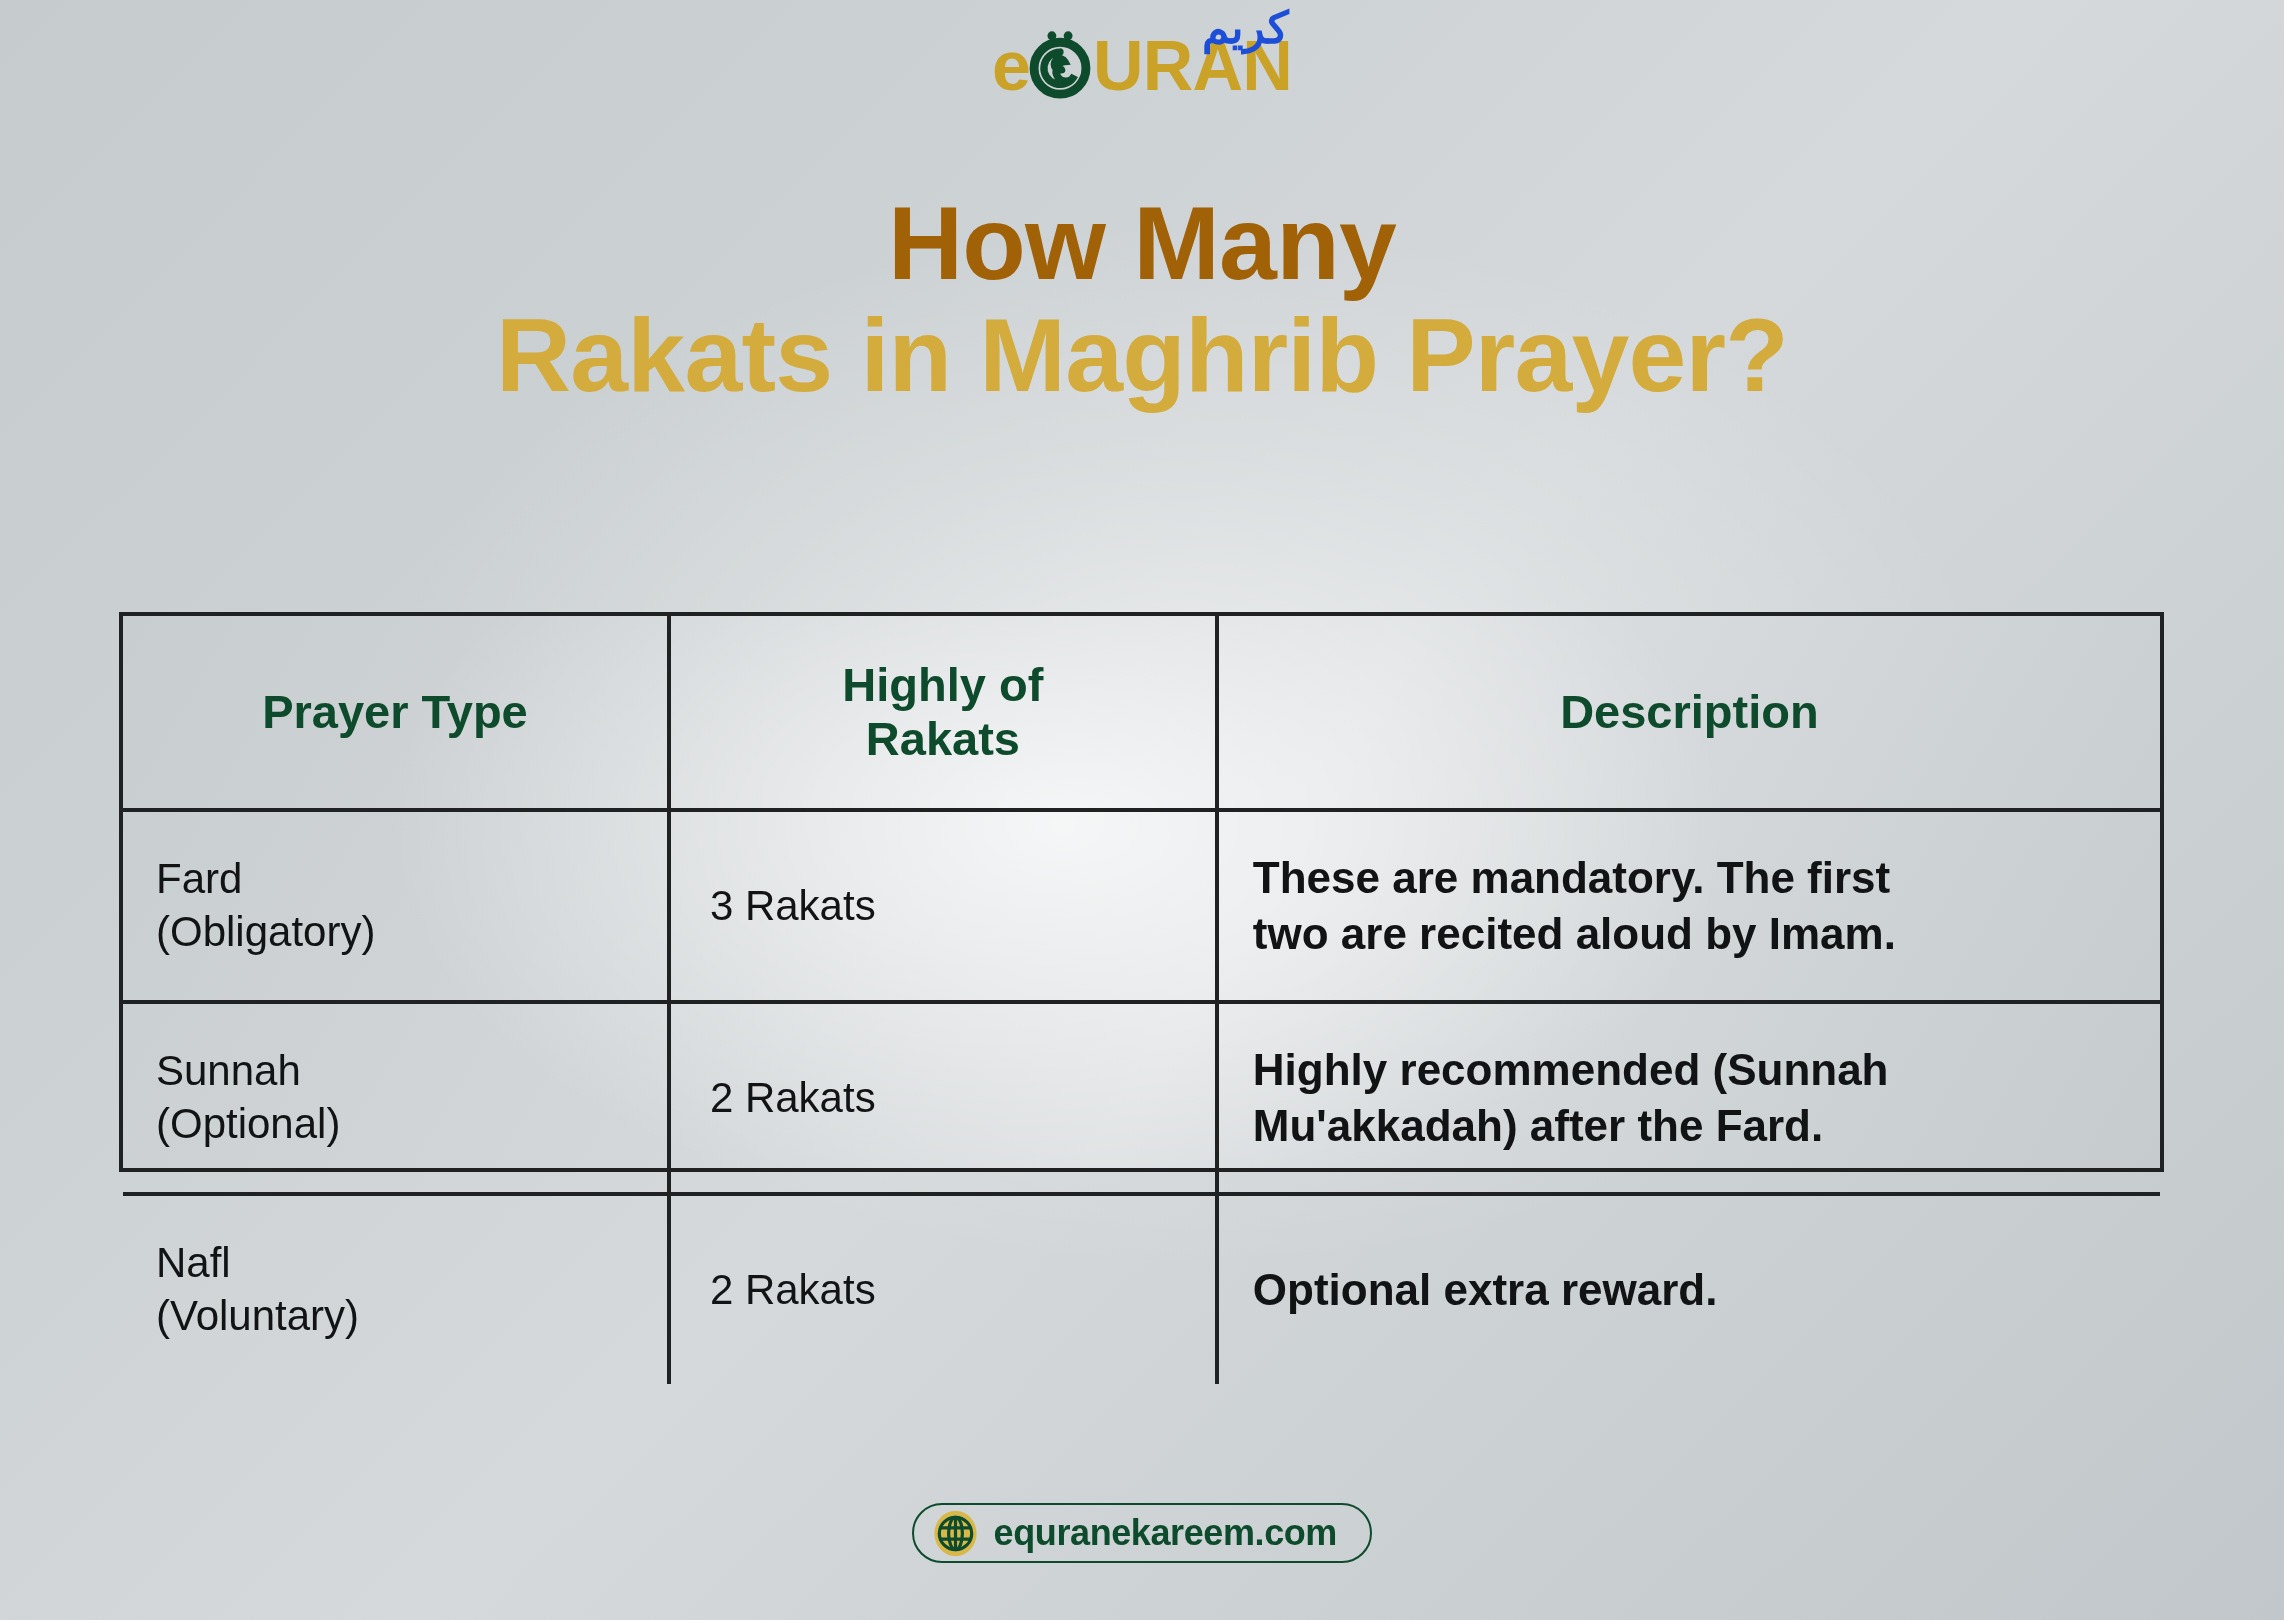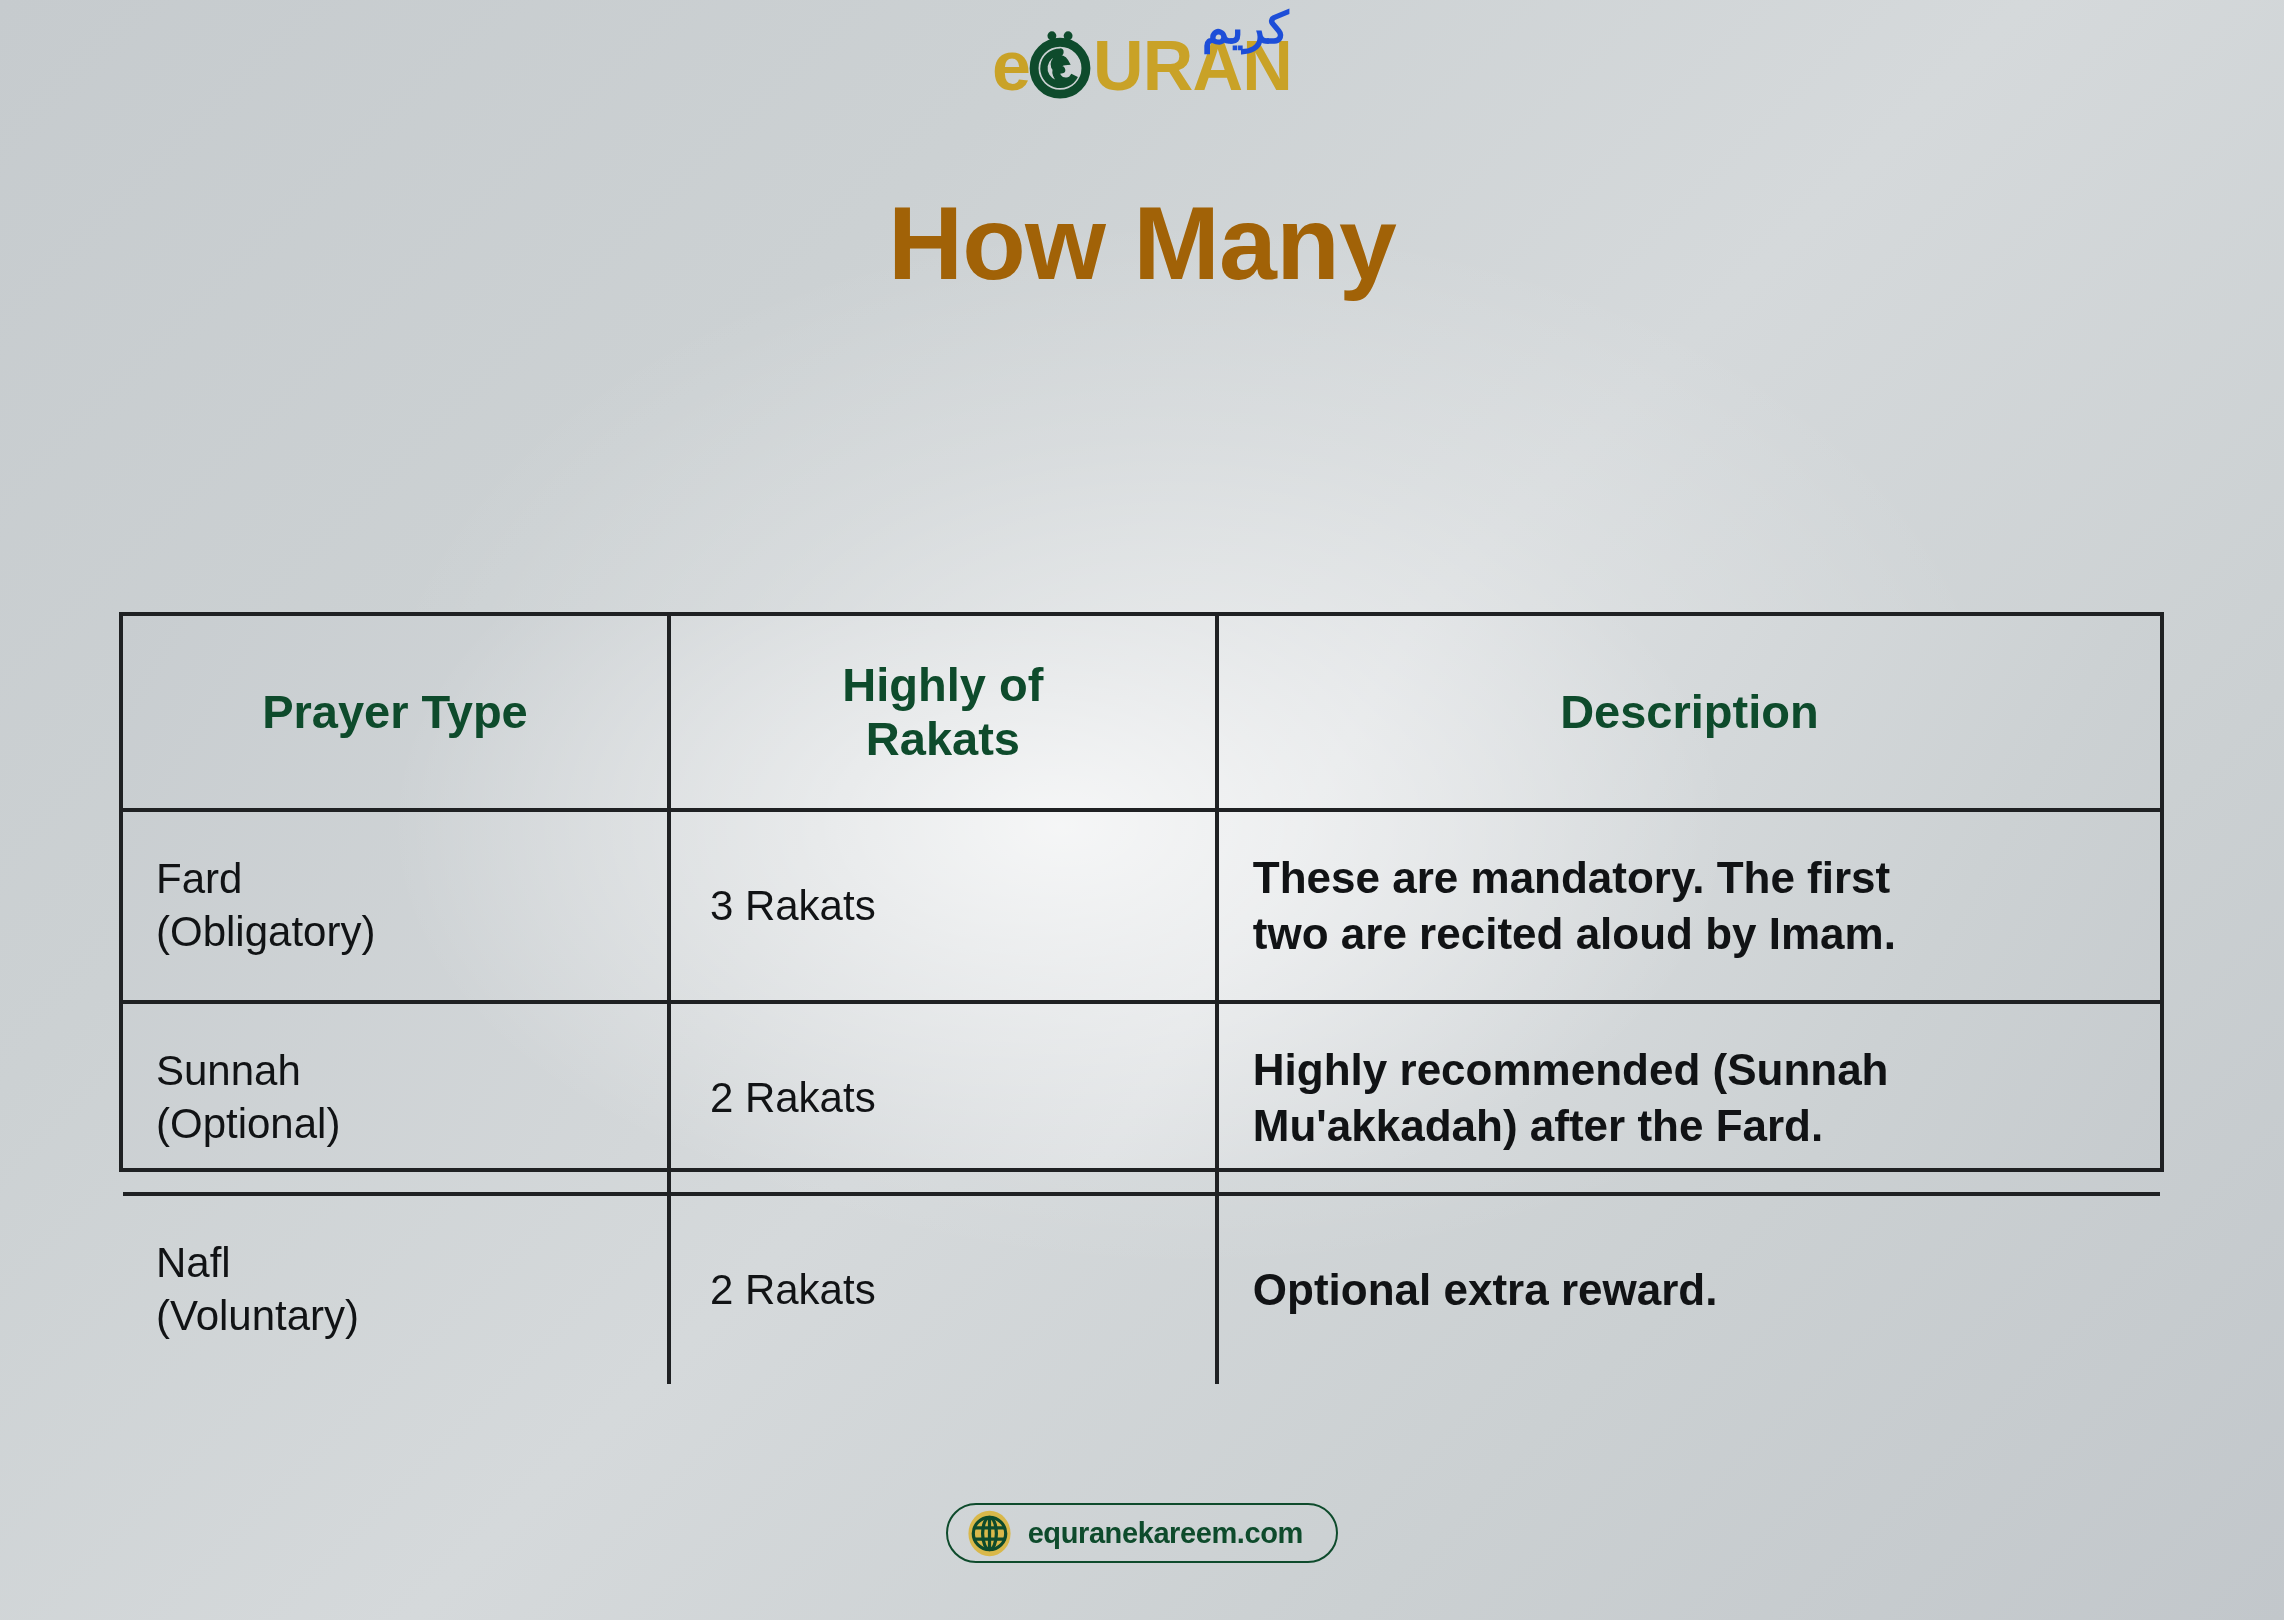--- a/index.html
+++ b/index.html
@@ -96,21 +96,21 @@
     display:flex;align-items:center;justify-content:center;
   }
   .pill{
     display:flex;align-items:center;gap:14.6px;
     border:2.4px solid #0E4B2C;border-radius:49px;
     padding:8.1px 33px 8.1px 18px;
     height:60px;box-sizing:border-box;
   }
   .globe{width:47px;height:47px;flex:0 0 47px;display:block;}
   .site{
-    font-size:29px;font-weight:700;color:#0E4B2C;line-height:1;
+    font-size:36px;font-weight:700;color:#0E4B2C;line-height:1;
     letter-spacing:-0.4px;white-space:nowrap;
   }
 </style>
 </head>
 <body>
 
 <div id="logo-area">
   <div class="logo-wrap">
     <span class="logo-e">e</span>
     <span class="logo-q">
@@ -121,20 +121,21 @@
         <circle cx="54" cy="22" r="5.5" fill="#0E4B2C"></circle>
       </svg>
     </span>
     <span class="logo-uran">URAN</span>
     <span class="logo-ar">كريم</span>
   </div>
 </div>
 
 <div id="title-block">
   <div id="title-main">How Many</div>
+  <div id="title-sub">Rakats in Maghrib Prayer?</div>
 </div>
 
 <div id="table-wrap">
   <table>
     <colgroup>
         <col class="c1">
         <col class="c2">
         <col class="c3">
       </colgroup>
     <thead>

